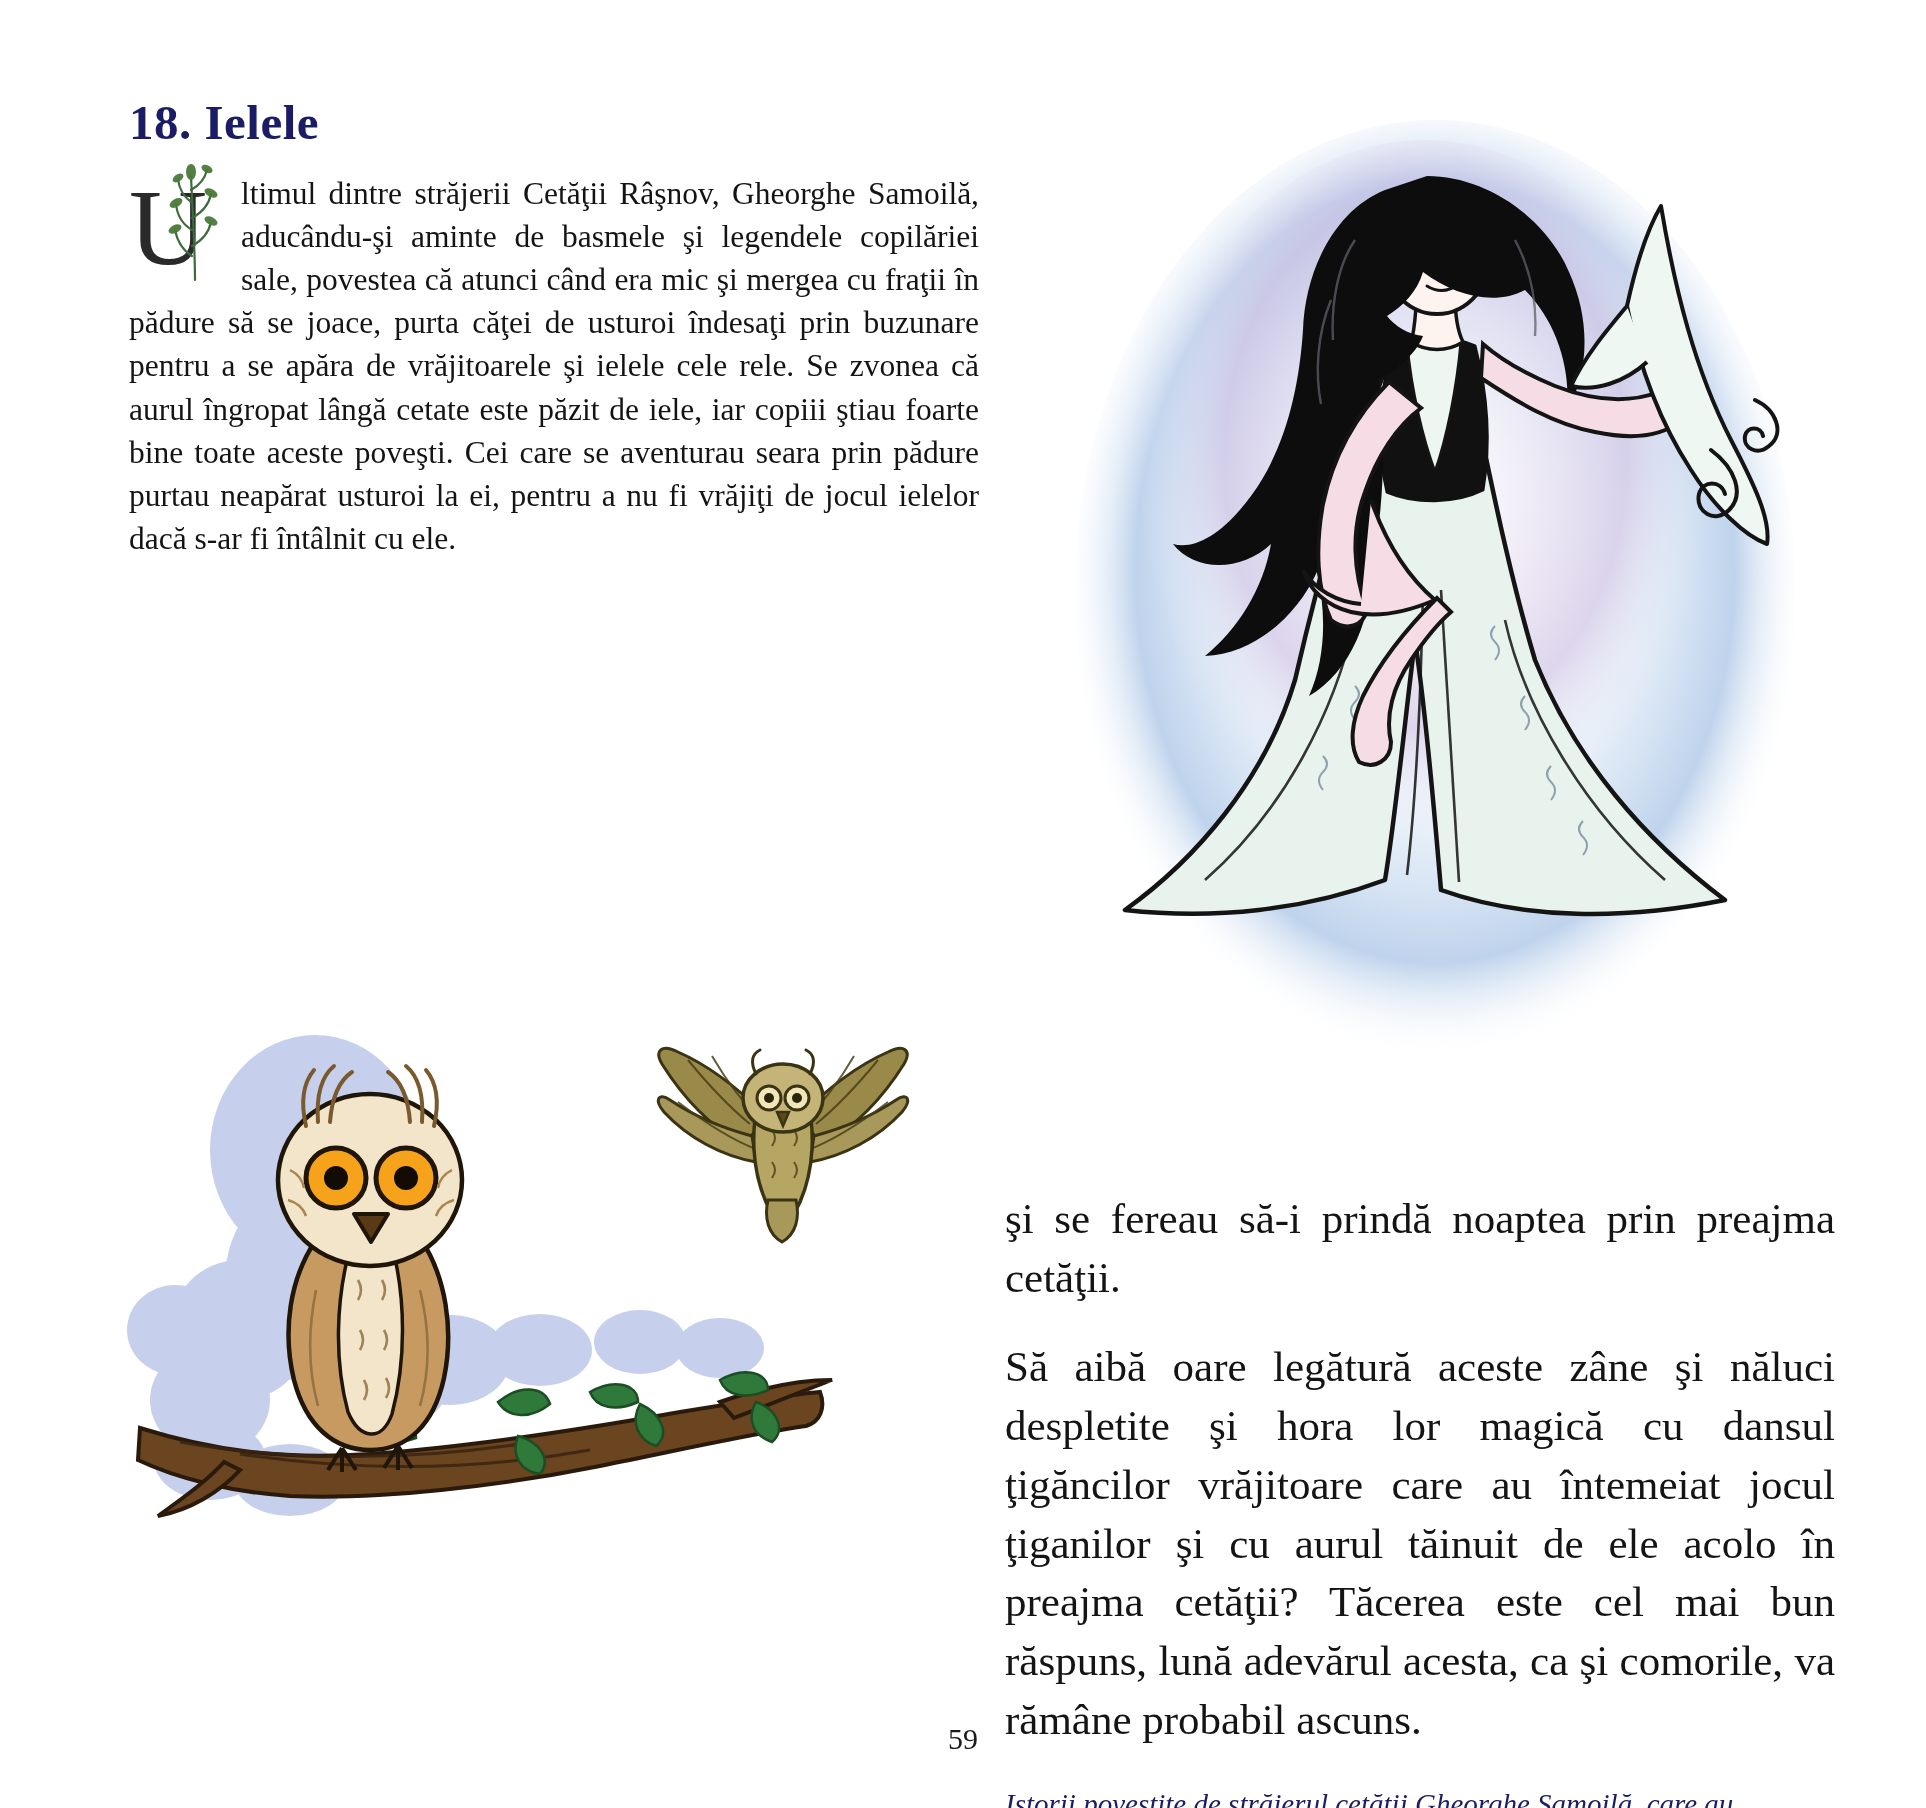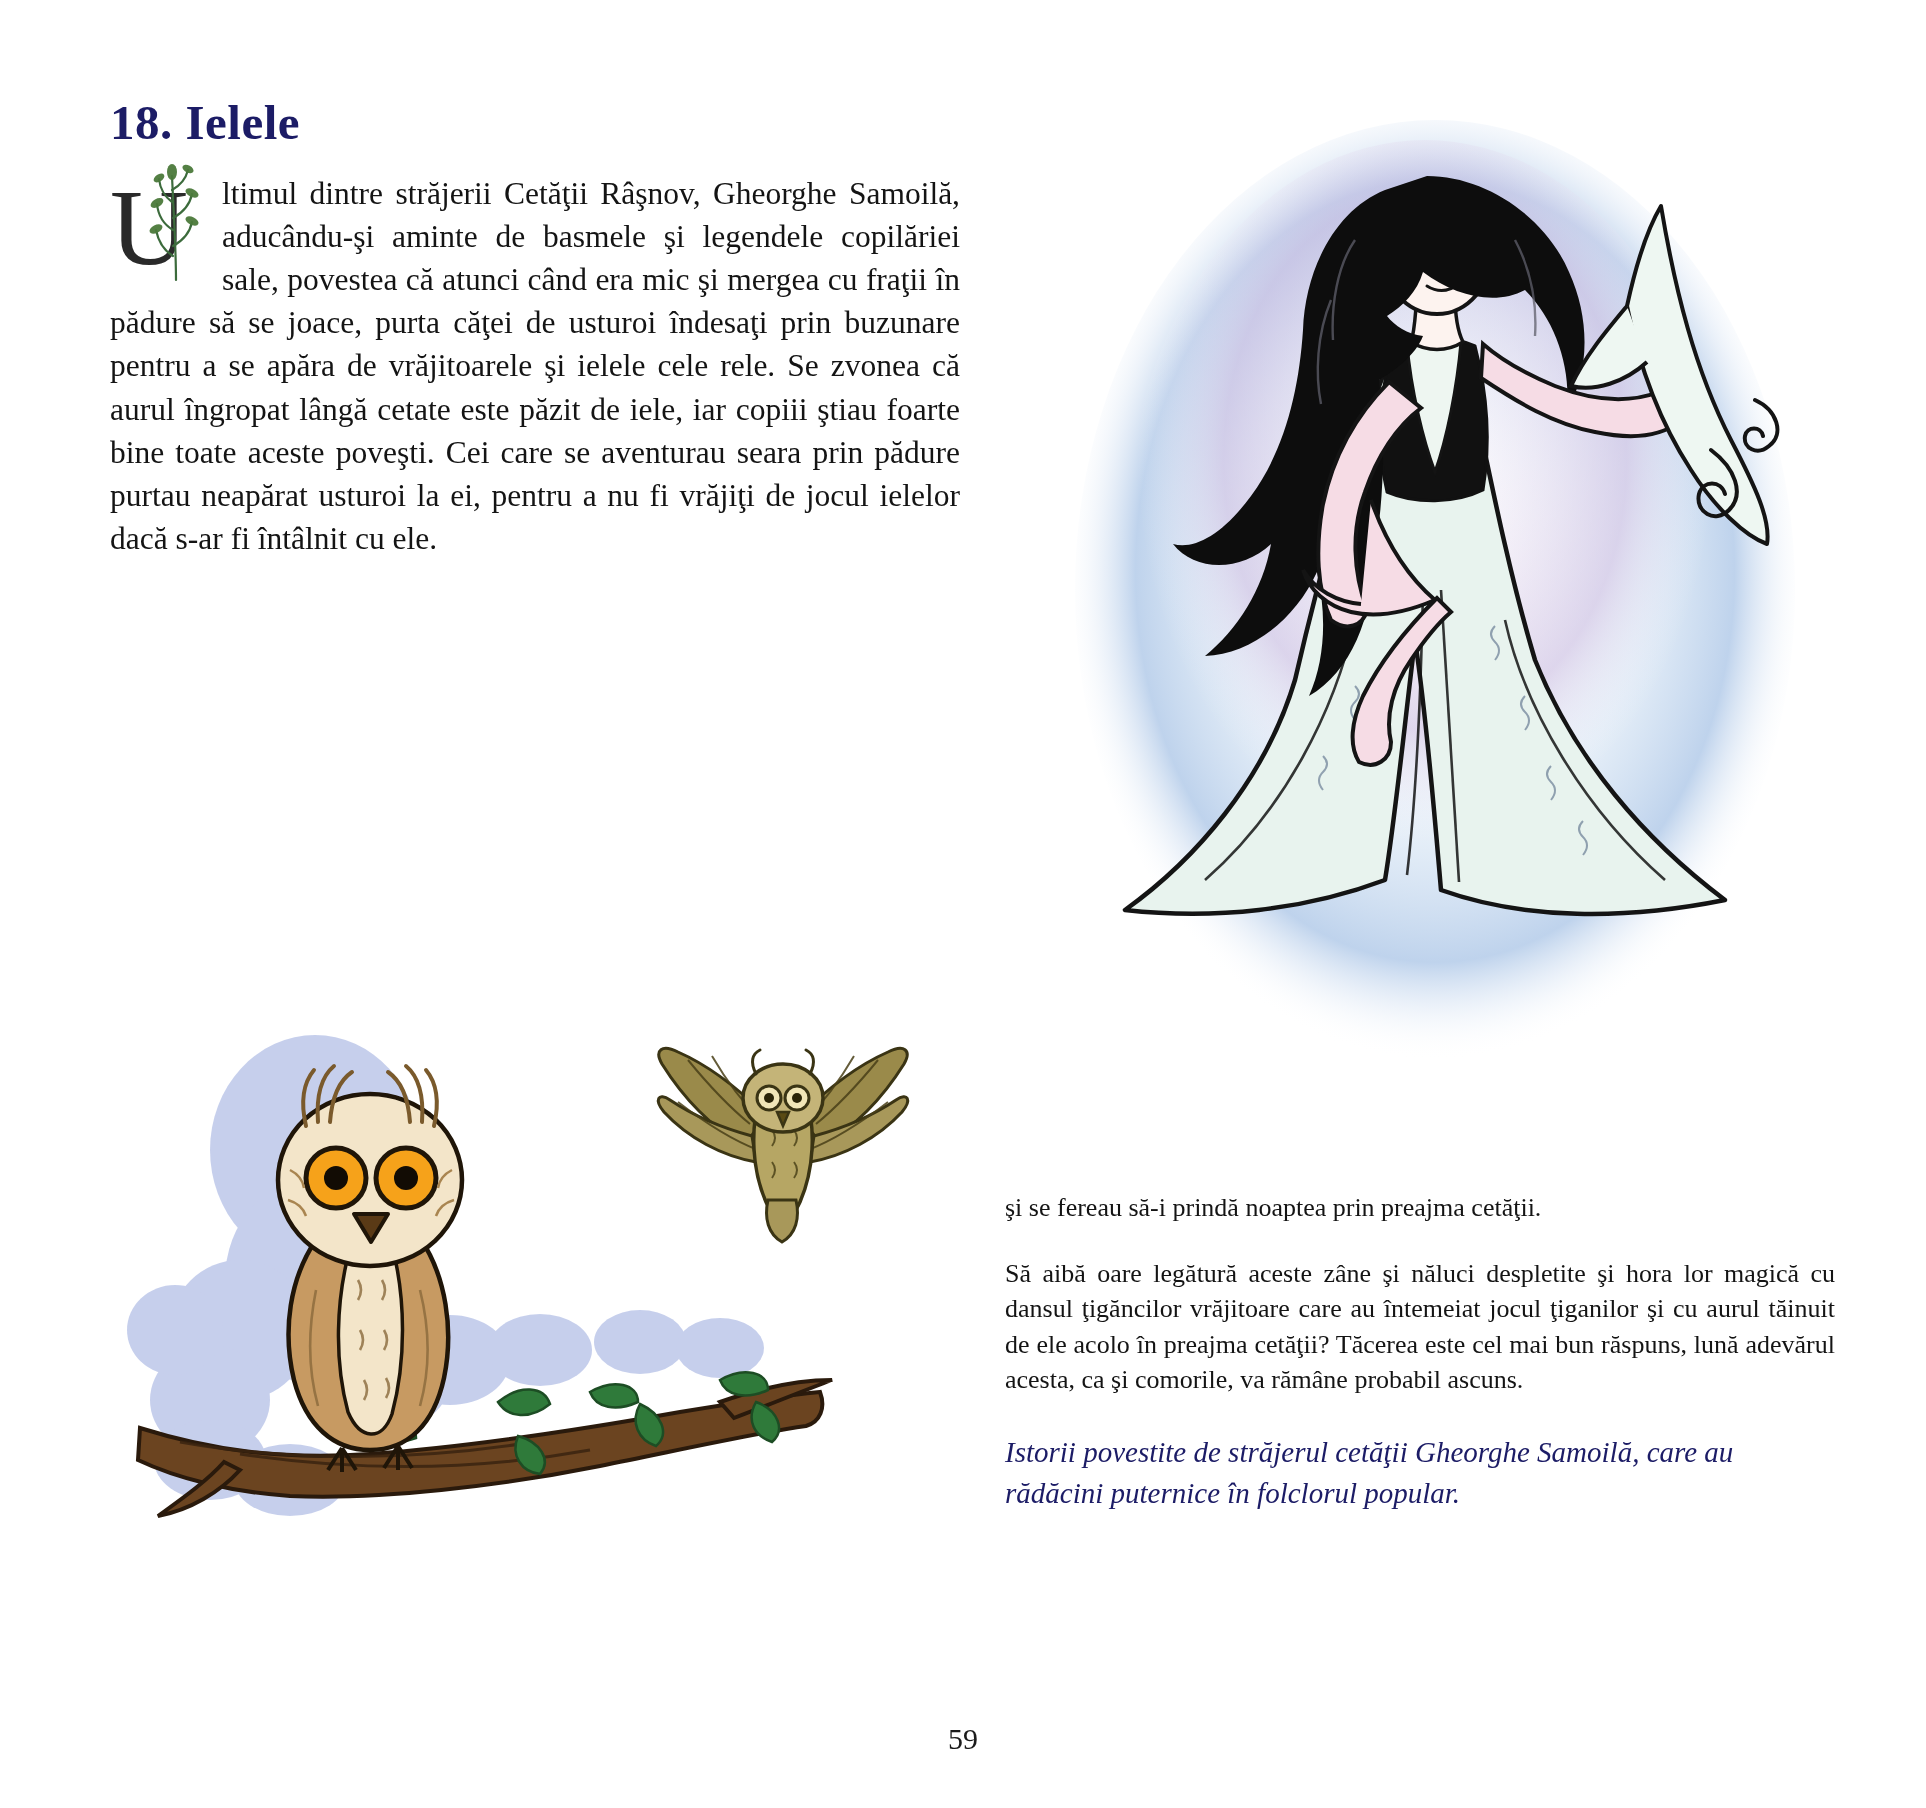--- a/index.html
+++ b/index.html
@@ -17,21 +17,21 @@
   }
 
   .page {
     position: absolute;
     inset: 0;
   }
 
   
   .left-col {
     position: absolute;
-    left: 110px;
+    left: 129px;
     top: 96px;
     width: 850px;
   }
 
   .chapter-title {
     font-family: "Liberation Serif", serif;
     font-weight: bold;
     font-size: 49px;
     color: #1c1c66;
     letter-spacing: 0.5px;
@@ -77,21 +77,21 @@
   }
 
   
   .right-col {
     position: absolute;
     left: 1005px;
     top: 1190px;
     width: 830px;
   }
   .right-col .body-text {
-    font-size: 26px;
+    font-size: 43px;
   }
   .attribution {
     font-style: italic;
     font-size: 29px;
     line-height: 1.4;
     color: #1c1c66;
     margin-top: 34px;
   }
 
   

